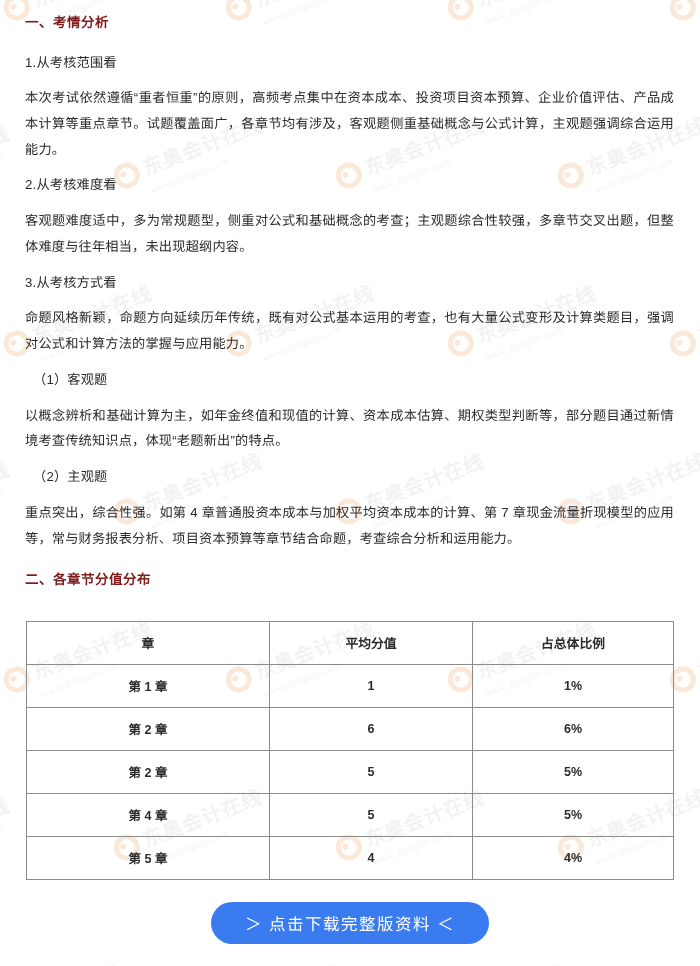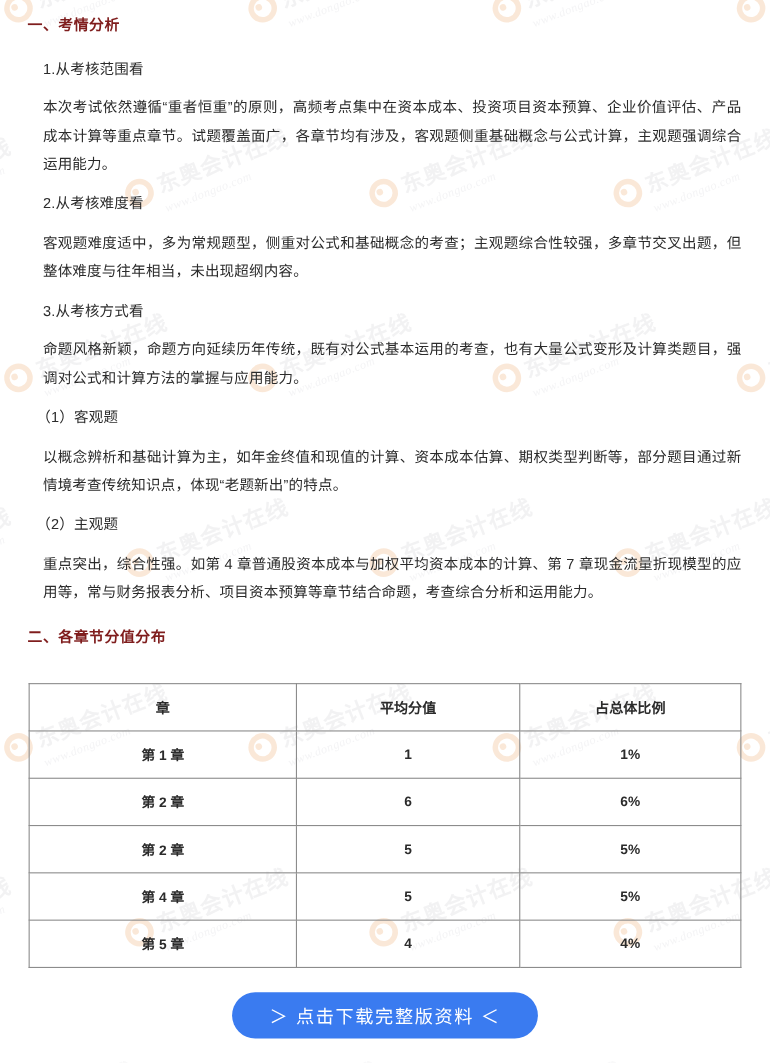--- a/index.html
+++ b/index.html
@@ -89,21 +89,21 @@
     padding: 0 0 0 25px;
     line-height: 1;
     letter-spacing: 0.5px;
   }
 
   p.para {
     font-size: 13.2px;
     line-height: 1.95;
     color: #2b2b2b;
     margin: 0;
-    padding: 0 26px 0 39px;
+    padding: 0 26px 0 25px;
     text-align: justify;
     letter-spacing: 0.2px;
   }
   p.para.indent {
     text-indent: 0;
     padding-left: 33px;
   }
 
   .sp-16 { height: 16px; }
   .sp-14 { height: 14px; }

